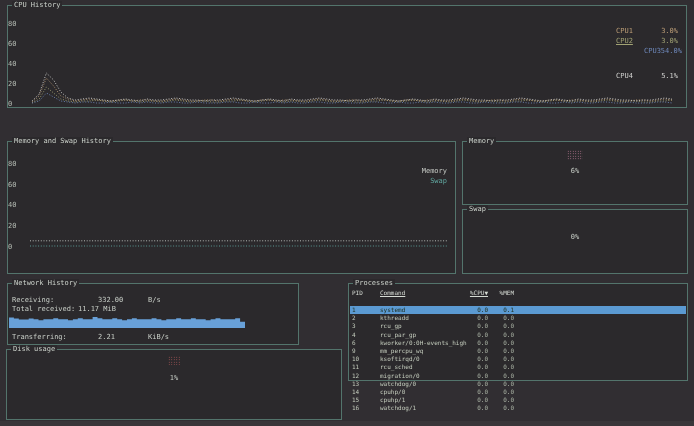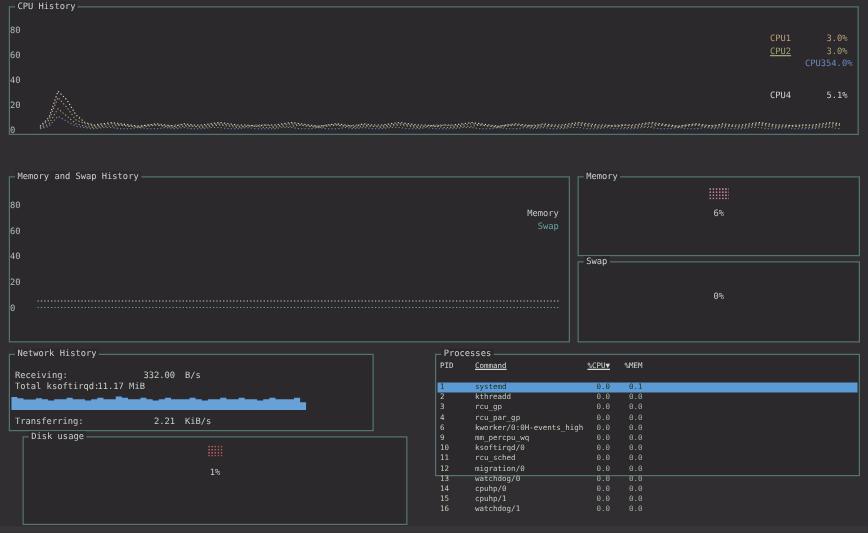--- a/index.html
+++ b/index.html
@@ -12,33 +12,33 @@
   .legend-row{position:absolute;right:8px;width:62px;display:flex;justify-content:space-between;
               font-size:7px;line-height:9px}
   .legend-single{position:absolute;right:8px;font-size:7px;line-height:9px;text-align:right}
   svg{position:absolute;display:block}
   
   #cpu-panel{left:7px;top:5px;width:680px;height:103px}
   #memswap-panel{left:7px;top:141px;width:449px;height:133px}
   #memory-panel{left:462px;top:141px;width:226px;height:64px}
   #swap-panel{left:462px;top:209px;width:226px;height:65px}
   #network-panel{left:7px;top:283px;width:292px;height:62px}
-  #disk-panel{left:18px;top:349px;width:308px;height:71px}
+  #disk-panel{left:6px;top:349px;width:336px;height:71px}
   #processes-panel{left:348px;top:283px;width:340px;height:98px}
   
   .gauge-value{position:absolute;left:0;width:100%;text-align:center;font-size:7px;color:#c6ccc5}
   .dots{position:absolute;left:50%;transform:translateX(-50%)}
   .mem-dots{top:8px;width:16px;height:10px;
     background-image:radial-gradient(circle,#c57f9a 0.7px,rgba(0,0,0,0) 0.8px);background-size:2.5px 2.5px}
   .disk-dots{top:6px;width:12px;height:9px;
     background-image:radial-gradient(circle,#b35a5a 0.7px,rgba(0,0,0,0) 0.8px);background-size:2.5px 2.5px}
   
   .net-line{position:absolute;font-size:7px;line-height:8px;color:#c9cfc8;white-space:pre}
   .net-label{position:absolute;left:4px}
-  .net-val-right{position:absolute;left:78px;width:54px;text-align:right}
+  .net-val-right{position:absolute;left:90px;width:54px;}
   .net-unit{position:absolute;left:140px}
   .net-val-inline{position:absolute;left:70px}
   
   .phead{position:absolute;top:5px;left:0;right:0;display:flex;padding-left:3px;
          font-size:6px;line-height:8px;color:#d6dbd4}
   .prows{position:absolute;top:22px;left:1px;right:1px}
   .prow{display:flex;padding-left:2px;height:8.2px;font-size:6px;line-height:8.2px}
   .prow.sel{background:#5b9ad2}
   .prow.sel .pc0,.prow.sel .pc1,.prow.sel .pc2,.prow.sel .pc3{color:#1f2e1d}
   .pc0{width:28px;color:#c3cbbc}
@@ -114,21 +114,21 @@
 
 <section class="panel" id="swap-panel">
   <div class="ptitle">Swap</div>
   <div class="gauge-value" style="top:23px">0%</div>
 </section>
 
 <section class="panel" id="network-panel">
   <div class="ptitle">Network History</div>
   <div id="network-lines">
       <div class="net-line" style="top: 12px;"><span class="net-label">Receiving:</span><span class="net-val-right">332.00</span><span class="net-unit">B/s</span></div>
-      <div class="net-line" style="top: 21px;"><span class="net-label">Total ksoftirqd:</span><span class="net-val-inline">11.17 MiB</span></div>
+      <div class="net-line" style="top: 21px;"><span class="net-label">Total received:</span><span class="net-val-inline">11.17 MiB</span></div>
       <div class="net-line" style="top: 49px;"><span class="net-label">Transferring:</span><span class="net-val-right">2.21</span><span class="net-unit">KiB/s</span></div>
     </div>
   <svg id="network-chart" style="left:1px;top:30px;width:236px;height:14px">
       <path d="M0,14 L0.0,3.5 L4.9,3.5 L4.9,4.5 L9.8,4.5 L9.8,5.6 L14.8,5.6 L14.8,5.6 L19.7,5.6 L19.7,4.5 L24.6,4.5 L24.6,5.3 L29.5,5.3 L29.5,6.3 L34.4,6.3 L34.4,5.3 L39.3,5.3 L39.3,5.3 L44.3,5.3 L44.3,4.2 L49.2,4.2 L49.2,5.3 L54.1,5.3 L54.1,5.3 L59.0,5.3 L59.0,6.3 L63.9,6.3 L63.9,5.3 L68.8,5.3 L68.8,4.2 L73.8,4.2 L73.8,5.3 L78.7,5.3 L78.7,5.3 L83.6,5.3 L83.6,3.1 L88.5,3.1 L88.5,4.2 L93.4,4.2 L93.4,5.3 L98.3,5.3 L98.3,5.3 L103.3,5.3 L103.3,4.2 L108.2,4.2 L108.2,5.3 L113.1,5.3 L113.1,6.3 L118.0,6.3 L118.0,5.3 L122.9,5.3 L122.9,4.2 L127.8,4.2 L127.8,5.3 L132.8,5.3 L132.8,5.3 L137.7,5.3 L137.7,5.3 L142.6,5.3 L142.6,4.2 L147.5,4.2 L147.5,5.3 L152.4,5.3 L152.4,6.3 L157.3,6.3 L157.3,5.3 L162.3,5.3 L162.3,5.3 L167.2,5.3 L167.2,4.2 L172.1,4.2 L172.1,5.3 L177.0,5.3 L177.0,5.3 L181.9,5.3 L181.9,4.2 L186.8,4.2 L186.8,5.3 L191.8,5.3 L191.8,5.3 L196.7,5.3 L196.7,6.3 L201.6,6.3 L201.6,5.3 L206.5,5.3 L206.5,4.2 L211.4,4.2 L211.4,5.3 L216.3,5.3 L216.3,5.3 L221.3,5.3 L221.3,5.3 L226.2,5.3 L226.2,4.2 L231.1,4.2 L231.1,7.7 L236.0,7.7 L236,14 Z" fill="#68a0d8"></path>
     </svg>
 </section>
 
 <section class="panel" id="disk-panel">
   <div class="ptitle">Disk usage</div>
   <div class="dots disk-dots"></div>

